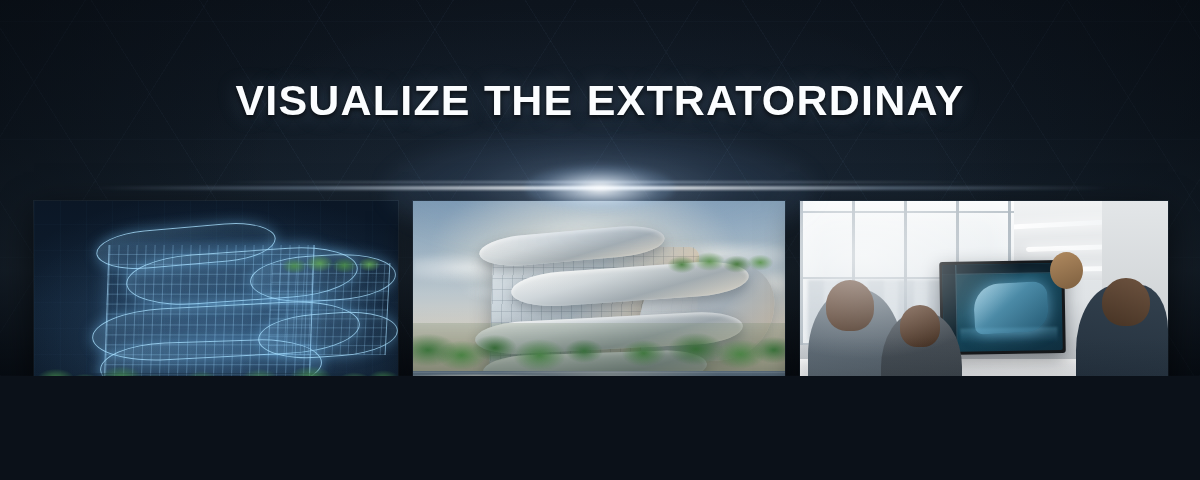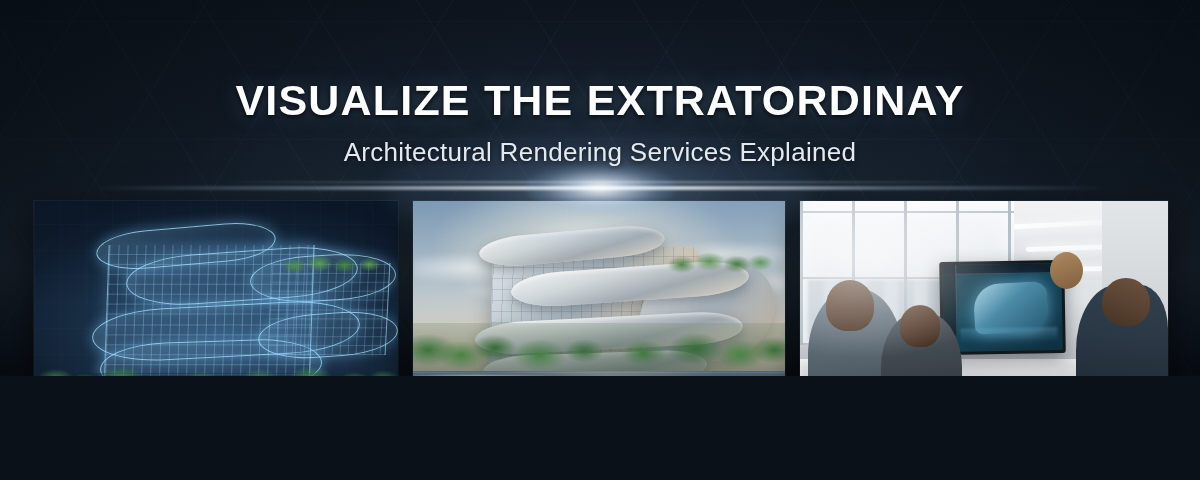--- a/index.html
+++ b/index.html
@@ -347,21 +347,20 @@
 </style>
 </head>
 <body>
 
 <div class="banner">
 
   <div class="texture"></div>
 
   <div class="headings">
     <div class="title">VISUALIZE THE EXTRATORDINAY</div>
-    <div class="subtitle">Architectural Rendering Services Explained</div>
   </div>
 
   <div class="flare">
     <div class="flare-glow"></div>
     <div class="flare-streak"></div>
     <div class="flare-streak thin"></div>
     <div class="flare-core"></div>
   </div>
 
   <div class="strip">

